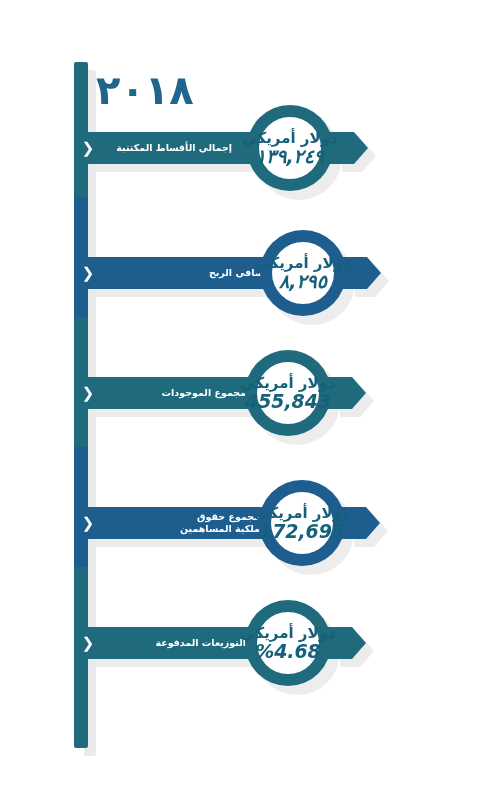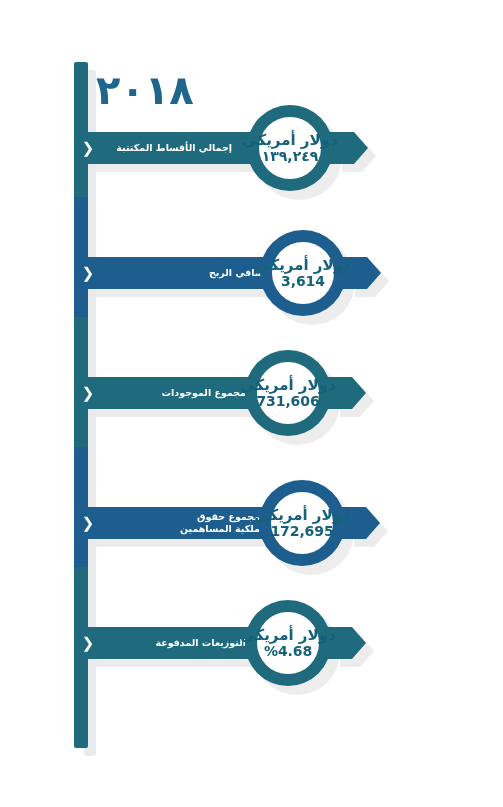--- a/index.html
+++ b/index.html
@@ -160,25 +160,26 @@
   }
   .badge-currency {
     color: #15607a;
     font-size: 15px;
     font-weight: bold;
     line-height: 1;
     white-space: nowrap;
   }
   .badge-value {
     color: #15607a;
-    font-size: 14px;
+    font-size: 19px;
     font-weight: bold;
     line-height: 1;
     white-space: nowrap;
     letter-spacing: -0.1px;
+    font-style: italic;
   }
 
   
   .year {
     position: absolute;
     left: 96px;
     top: 70px;
     color: #20658c;
     font-size: 40px;
     font-weight: bold;
@@ -239,21 +240,21 @@
         </div>
         <div class="bar" style="left: 290px; width: 59px; background: rgb(29, 94, 142);"></div>
         <div class="arrowhead" style="left: 347px;">
           <svg width="34" height="32" viewBox="0 0 34 32">
             <path d="M0,0 L20,0 L34,16 L20,32 L0,32 Z" fill="#1d5e8e"></path>
           </svg>
         </div>
         <div class="badge" style="left: 260px; top: 17px; background: rgb(29, 94, 142);">
           <div class="badge-inner">
             <div class="badge-currency">دولار أمريكي</div>
-            <div class="badge-value">3,614</div>
+            <div class="badge-value">٨,٢٩٥</div>
           </div>
         </div>
       </div>
       <div class="row" style="top: 333px;">
         <div class="bar-shadow" style="left: 86px; width: 214px;"></div>
         <div class="arrowhead-shadow" style="left: 340px;"><svg width="34" height="32" viewBox="0 0 34 32">
             <path d="M0,0 L20,0 L34,16 L20,32 L0,32 Z" fill="#ececec"></path>
           </svg></div>
         <div class="badge-shadow" style="left: 254px; top: 26px;"></div>
         <div class="bar" style="left: 78px; width: 194px; background: rgb(31, 107, 125);">
@@ -262,21 +263,21 @@
         </div>
         <div class="bar" style="left: 272px; width: 62px; background: rgb(31, 107, 125);"></div>
         <div class="arrowhead" style="left: 332px;">
           <svg width="34" height="32" viewBox="0 0 34 32">
             <path d="M0,0 L20,0 L34,16 L20,32 L0,32 Z" fill="#1f6b7d"></path>
           </svg>
         </div>
         <div class="badge" style="left: 245px; top: 17px; background: rgb(31, 107, 125);">
           <div class="badge-inner">
             <div class="badge-currency">دولار أمريكي</div>
-            <div class="badge-value">731,606</div>
+            <div class="badge-value">455,843</div>
           </div>
         </div>
       </div>
       <div class="row" style="top: 463px;">
         <div class="bar-shadow" style="left: 86px; width: 228px;"></div>
         <div class="arrowhead-shadow" style="left: 354px;"><svg width="34" height="32" viewBox="0 0 34 32">
             <path d="M0,0 L20,0 L34,16 L20,32 L0,32 Z" fill="#ececec"></path>
           </svg></div>
         <div class="badge-shadow" style="left: 268px; top: 26px;"></div>
         <div class="bar" style="left: 78px; width: 208px; background: rgb(29, 94, 142);">

